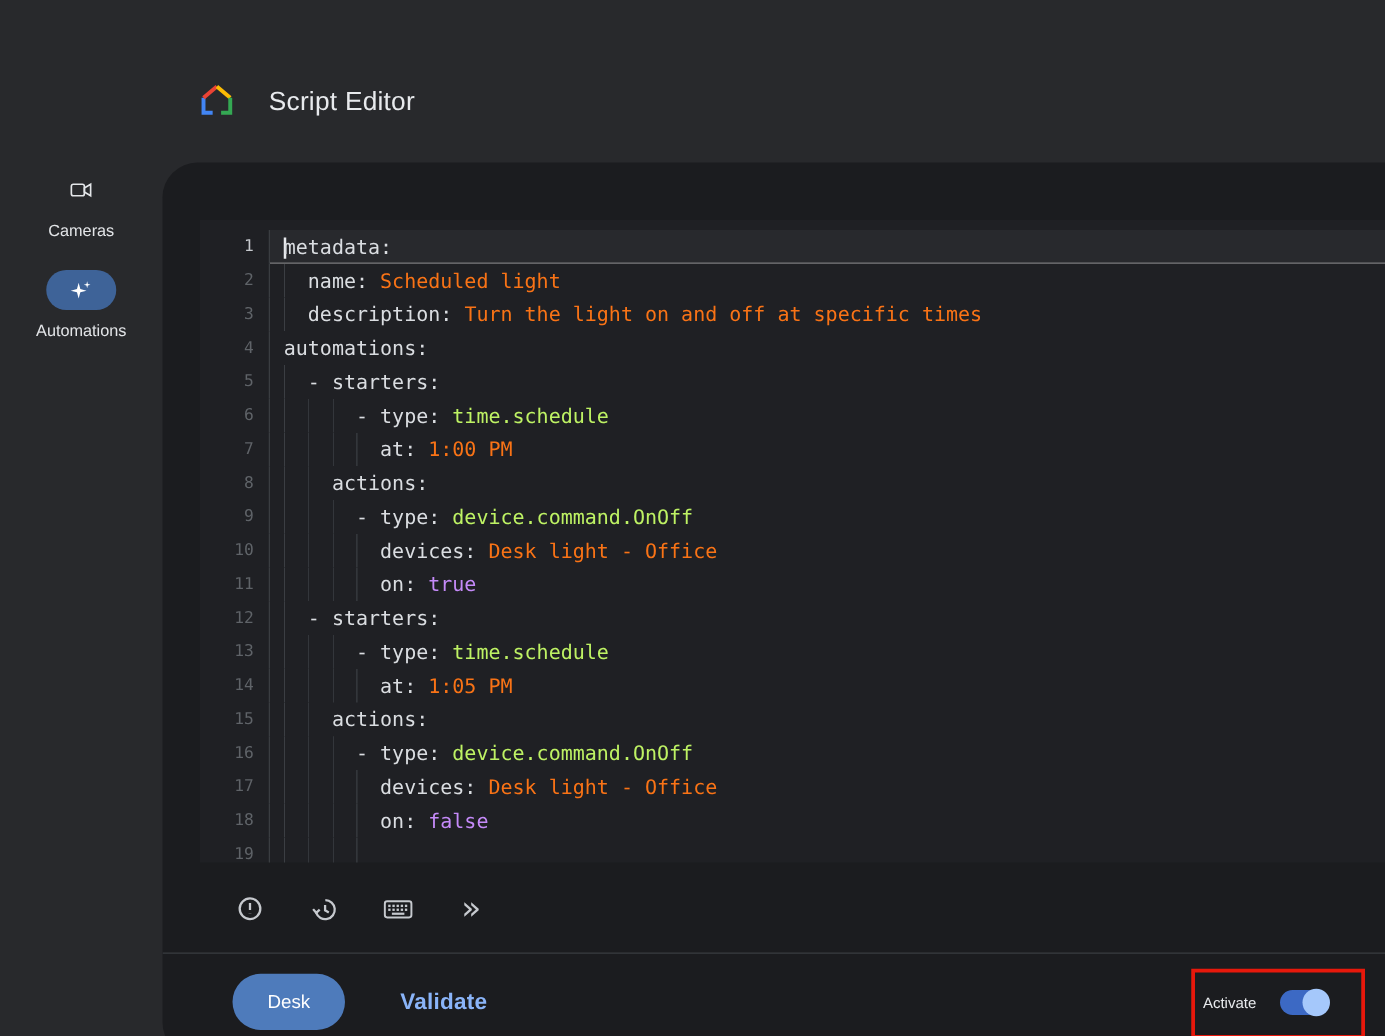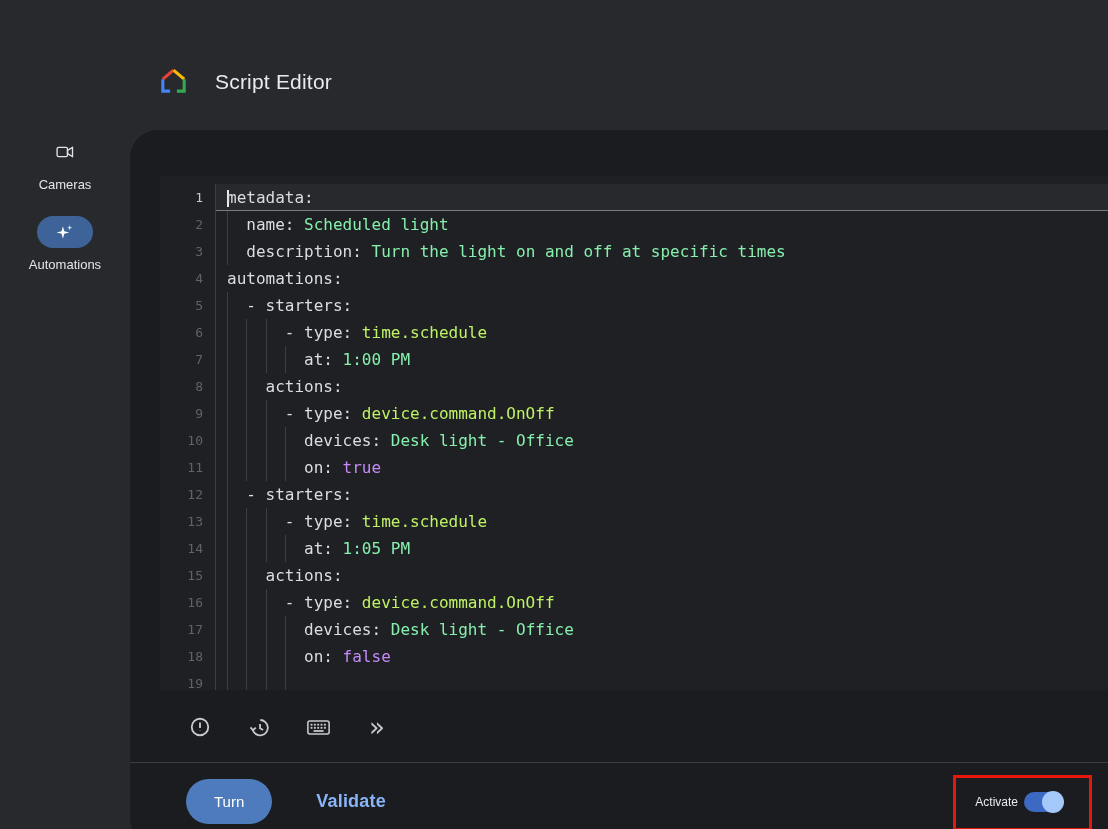--- a/index.html
+++ b/index.html
@@ -38,41 +38,41 @@
     border-right:1px solid #3a3d41; color:#5f6368; font-size:13px; }
   .code-line.active .ln { color:#c6c9ce; }
   .line-content { flex:1; padding-left:11px; }
   .code-line.active .line-content { background:rgba(255,255,255,.045);
     box-shadow: inset 0 -1px 0 rgba(255,255,255,.38); }
   .guide { display:inline-block; width:2ch; height:27px; vertical-align:top;
     box-shadow: inset 1px 0 0 #3b3e43; }
   .cursor { display:inline-block; width:2px; height:17px; background:#e8eaed;
     vertical-align:middle; margin-right:-2px; }
   .tok-k { color:#dadde1; }
-  .tok-s { color:#86efac; }
+  .tok-s { color:#f97316; }
   .tok-b { color:#bef264; }
   .tok-p { color:#c58af9; }
 
   
   .toolbar { display:flex; align-items:center; gap:33px; padding:16px 0 0 57px; height:58px; }
   .tb-btn { background:none; border:none; padding:0; cursor:pointer; color:#c6c9ce;
     display:flex; align-items:center; justify-content:center; width:26px; height:26px; }
   .tb-btn svg { display:block; }
   .chevrons { font-size:26px; line-height:1; color:#c6c9ce; font-family:"DejaVu Sans", sans-serif; }
 
   
   .footer { margin-top:14px; border-top:1px solid #3a3d41; flex:1;
     display:flex; align-items:center; justify-content:space-between;
     padding:0 46px 6px 56px; }
   .footer-left { display:flex; align-items:center; }
   .save-btn { background:#4e7bbb; color:#ffffff; border:none; border-radius:26px;
     padding:14px 28px; font-size:15px; font-weight:500; font-family:inherit; cursor:pointer; }
   .validate-btn { background:none; border:none; color:#8ab4f8; font-size:18px;
     font-weight:600; margin-left:38px; font-family:inherit; cursor:pointer; letter-spacing:.2px; }
-  .activate { display:flex; align-items:center; gap:6px; }
+  .activate { display:flex; align-items:center; gap:19px; }
   .activate-label { font-size:12px; color:#e8eaed; }
   .switch { position:relative; width:38px; height:20px; border-radius:10px;
     background:#3c69c4; cursor:pointer; }
   .switch .thumb { position:absolute; right:-2px; top:-1px; width:22px; height:22px;
     border-radius:50%; background:#a5c8fb; }
 
   
   .annotation-box { position:absolute; left:953px; top:735px; width:139px; height:56px;
     border:3px solid #e7180b; pointer-events:none; z-index:10; }
   .bottom-strip { position:absolute; left:0; right:0; bottom:0; height:23px; background:#121214; }
@@ -174,21 +174,21 @@
           </g>
         </svg>
       </button>
       <button class="tb-btn">
         <span class="chevrons">»</span>
       </button>
     </div>
 
     <div class="footer">
       <div class="footer-left">
-        <button class="save-btn">Turn</button>
+        <button class="save-btn">Desk</button>
         <button class="validate-btn">Validate</button>
       </div>
       <div class="activate">
         <span class="activate-label">Activate</span>
         <div class="switch">
           <div class="thumb"></div>
         </div>
       </div>
     </div>
 

